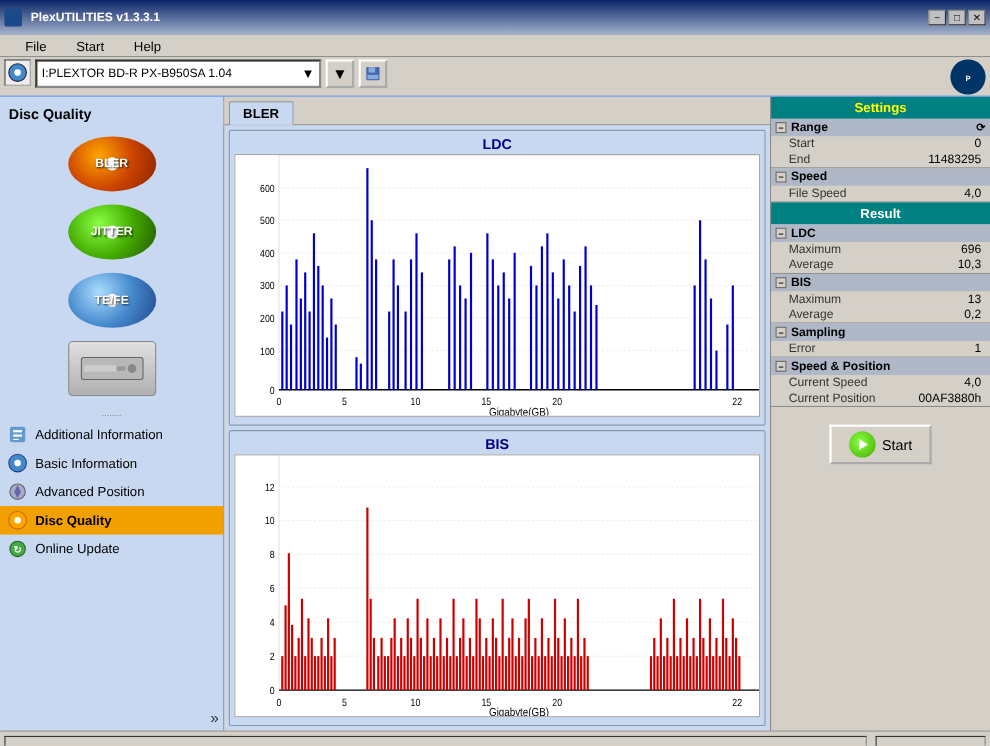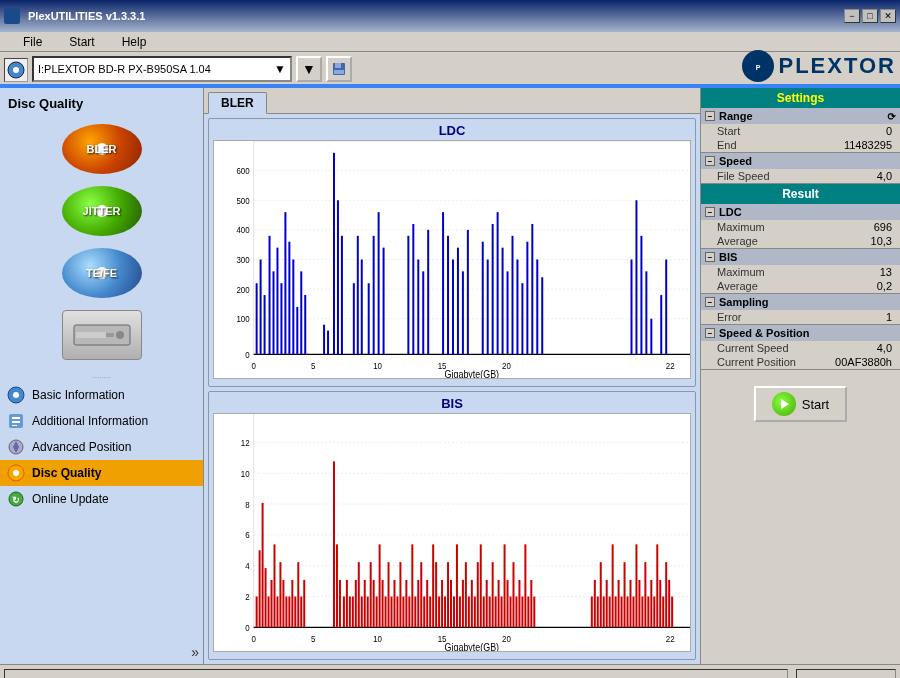--- a/index.html
+++ b/index.html
@@ -33,23 +33,23 @@
       align-items: center;
       padding: 0 4px;
     }
     .menu-item { padding: 2px 8px; cursor: pointer; font-size: 12px; margin-left: 11px; }
 
     
     #toolbar {
       background: #d4d0c8;
       height: 36px;
       display: flex;
-      align-items: flex-end;
+      align-items: flex-start;
       padding: 2px 4px;
-      border-bottom: 4px solid #3b82f6;
+      border-bottom: 1px solid #3b82f6;
       gap: 4px;
     }
     .toolbar-icon { width: 24px; height: 24px; background: #eee; border: 1px inset #999; display:flex; align-items:center; justify-content:center; }
     .drive-select {
       display: flex;
       align-items: center;
       border: 2px inset #888;
       background: white;
       padding: 2px 4px;
       min-width: 260px;
@@ -334,21 +334,20 @@
       <rect x="3" y="9" width="10" height="4" fill="#88aadd"></rect>
     </svg>
   </div>
   <div class="plextor-logo">
     <div class="plextor-logo-icon">
       <svg viewBox="0 0 20 20" width="20" height="20">
         <circle cx="10" cy="10" r="9" fill="#003366"></circle>
         <text x="10" y="14" text-anchor="middle" fill="white" font-size="7" font-weight="bold">P</text>
       </svg>
     </div>
-    <span class="plextor-text">PLEXTOR</span>
   </div>
 </div>
 
 <div id="main">
 
   <div id="sidebar">
     <div class="sidebar-header">Disc Quality</div>
     <div class="disc-buttons">
       <div class="disc-btn">
         <div class="disc-img disc-bler">
@@ -378,36 +377,36 @@
           </svg>
         </div>
       </div>
     </div>
     <div class="sidebar-dots">........</div>
 
     <div class="sidebar-nav">
       <div class="nav-item">
         <div class="nav-icon">
           <svg width="18" height="18" viewBox="0 0 18 18">
-            <circle cx="9" cy="9" r="8" fill="#4488cc" stroke="#224488"></circle>
-            <circle cx="9" cy="9" r="3" fill="white"></circle>
-          </svg>
-        </div>
-        <span>Basic Information</span>
-      </div>
-      <div class="nav-item">
-        <div class="nav-icon">
-          <svg width="18" height="18" viewBox="0 0 18 18">
             <rect x="2" y="2" width="14" height="14" fill="#6699cc" rx="2"></rect>
             <rect x="5" y="5" width="8" height="2" fill="white"></rect>
             <rect x="5" y="9" width="8" height="2" fill="white"></rect>
             <rect x="5" y="13" width="5" height="1" fill="white"></rect>
           </svg>
         </div>
         <span>Additional Information</span>
+      </div>
+      <div class="nav-item">
+        <div class="nav-icon">
+          <svg width="18" height="18" viewBox="0 0 18 18">
+            <circle cx="9" cy="9" r="8" fill="#4488cc" stroke="#224488"></circle>
+            <circle cx="9" cy="9" r="3" fill="white"></circle>
+          </svg>
+        </div>
+        <span>Basic Information</span>
       </div>
       <div class="nav-item">
         <div class="nav-icon">
           <svg width="18" height="18" viewBox="0 0 18 18">
             <circle cx="9" cy="9" r="7" fill="#aaaacc" stroke="#666"></circle>
             <polygon points="9,3 12,9 9,15 6,9" fill="#6666aa"></polygon>
           </svg>
         </div>
         <span>Advanced Position</span>
       </div>

